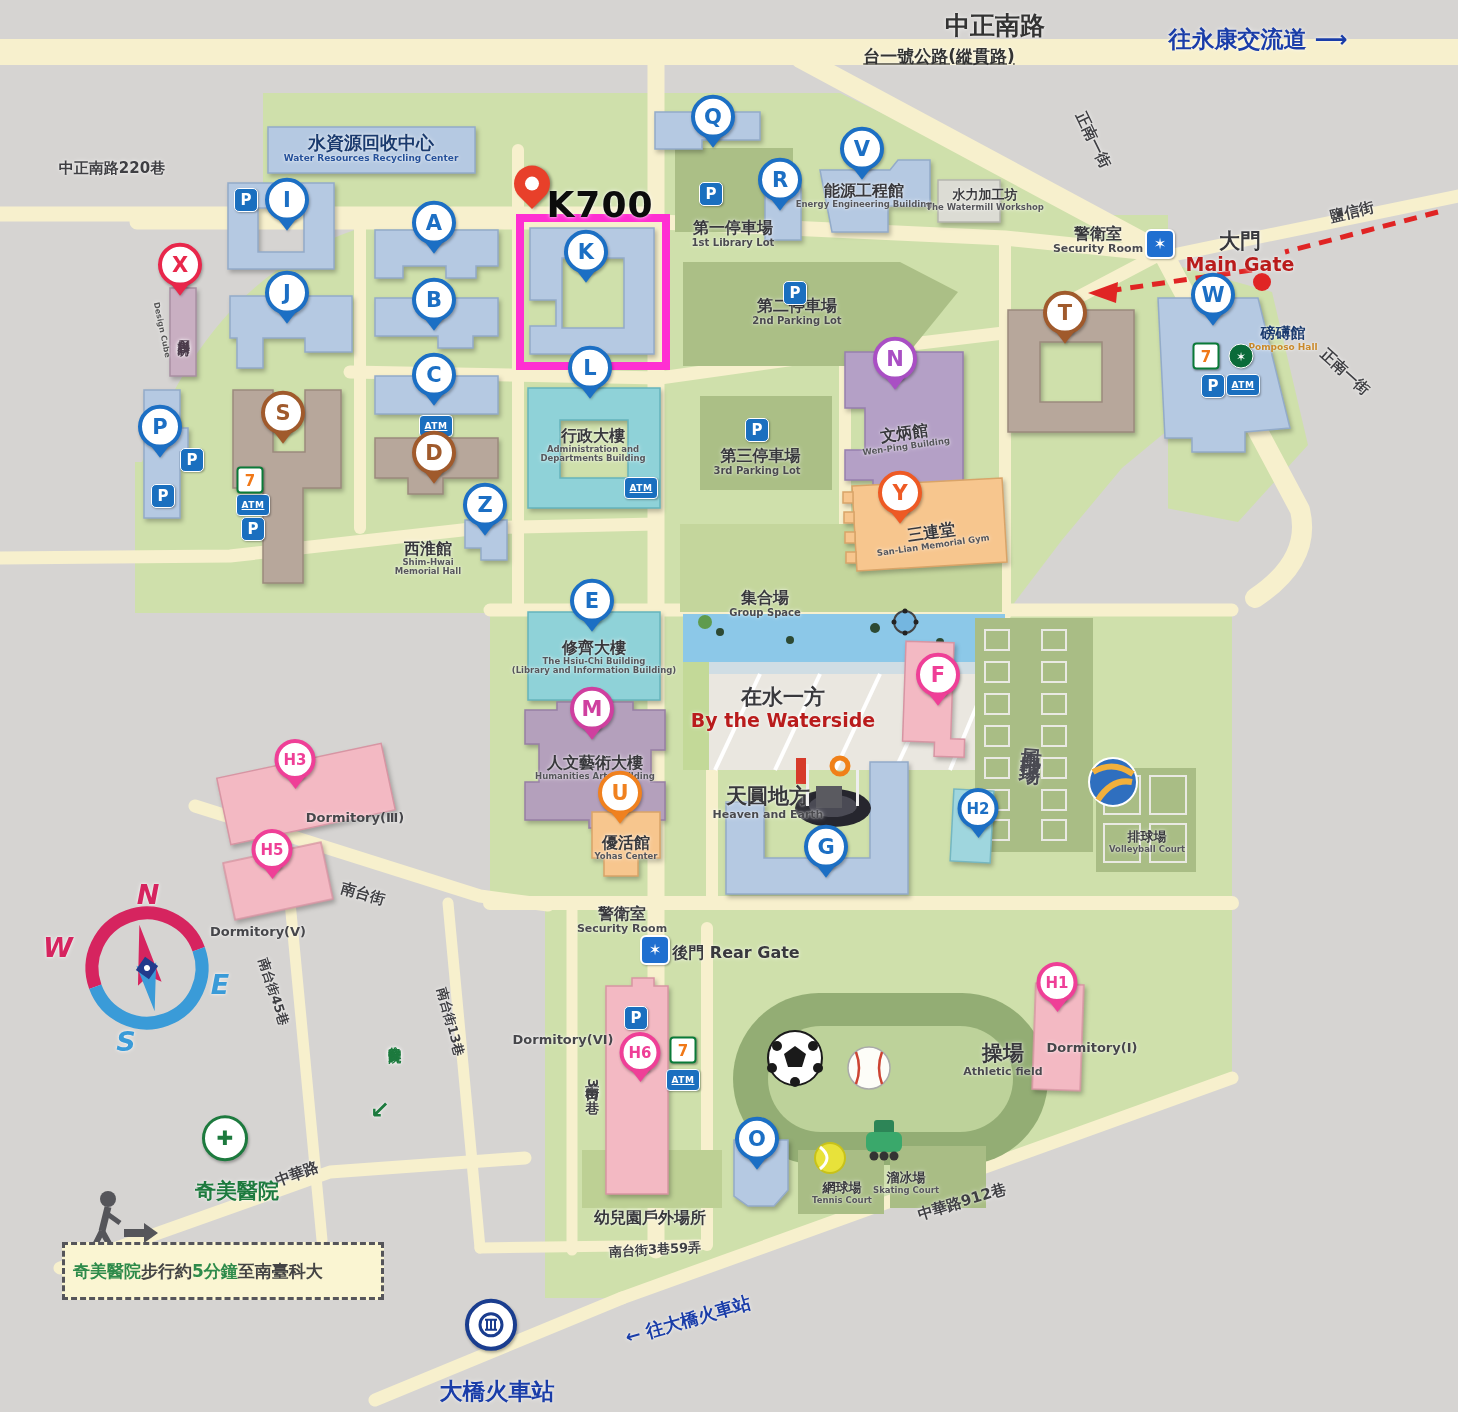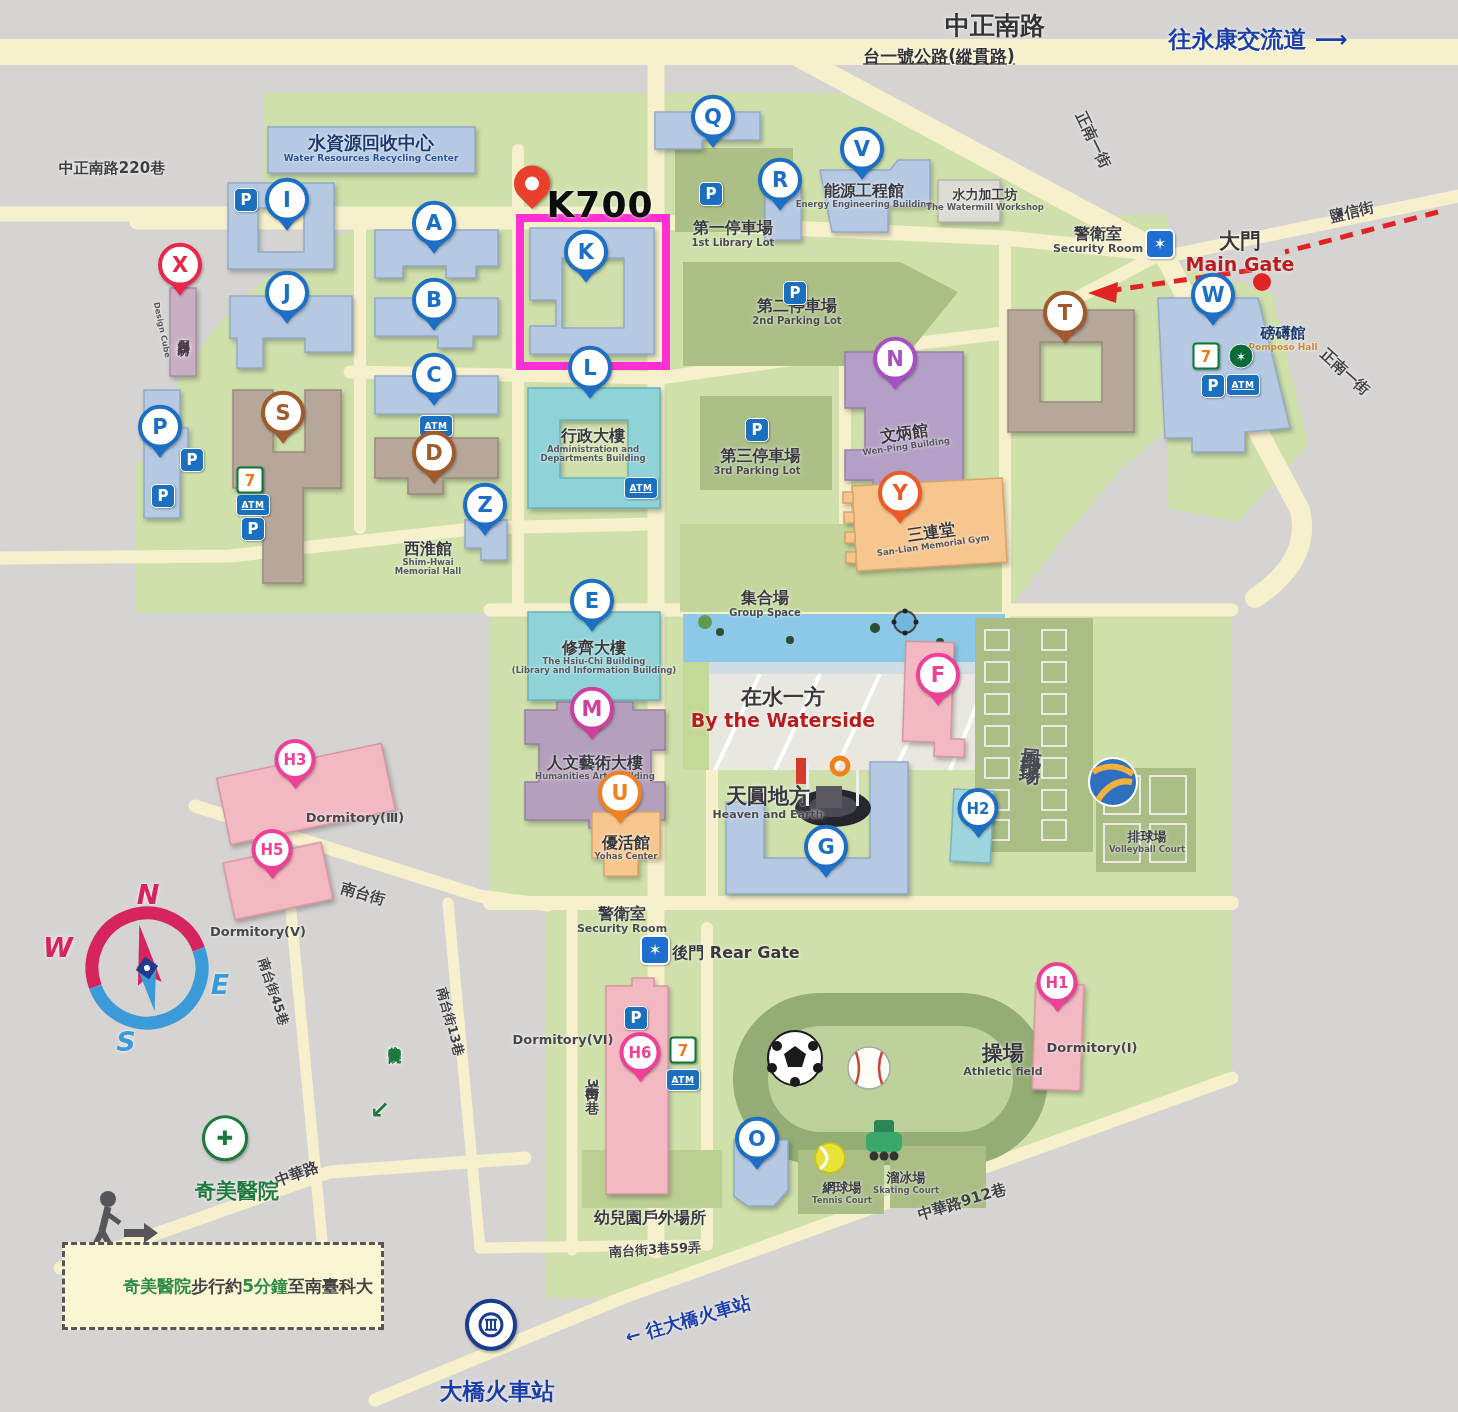--- a/index.html
+++ b/index.html
@@ -53,22 +53,22 @@
             box-shadow:1px 2px 3px rgba(0,0,0,.3);}
   
   .badge{position:absolute;transform:translate(-50%,-50%);display:flex;align-items:center;justify-content:center;
          font-weight:bold;box-shadow:1px 1px 2px rgba(0,0,0,.3);}
   .badge-p{width:22px;height:22px;border-radius:5px;background:#1a6fbf;color:#fff;font-size:15px;border:1.5px solid #fff;}
   .badge-atm{width:32px;height:20px;border-radius:4px;background:#1a6fbf;color:#fff;font-size:9px;border:1.5px solid #fff;letter-spacing:.5px;text-decoration:underline;}
   .badge-seven{width:23px;height:23px;border-radius:4px;background:#fff;border:2px solid #0a7a38;color:#f07818;font-size:15px;}
   .badge-sb{width:23px;height:23px;border-radius:50%;background:#0a6b39;color:#fff;font-size:12px;border:1.5px solid #fff;}
   .badge-police{width:26px;height:26px;border-radius:6px;background:#1f6fd0;color:#fff;font-size:15px;border:2px solid #fff;}
   
-  #legend{position:absolute;left:62px;top:1242px;width:300px;padding:27px 8px;background:#faf5d2;
-          border:3px dashed #55555a;z-index:3;text-align:right;line-height:1.65;}
+  #legend{position:absolute;left:62px;top:1242px;width:300px;padding:12px 8px;background:#faf5d2;
+          border:3px dashed #55555a;z-index:3;text-align:left;line-height:1.65;}
   #legend .ln{font-size:17px;font-weight:bold;white-space:nowrap;}
 </style>
 </head>
 <body>
 
 <div id="map">
 
   <svg id="base" width="1458" height="1412" viewBox="0 0 1458 1412">
     <rect width="1458" height="1412" fill="#d6d4d2"></rect>
 

